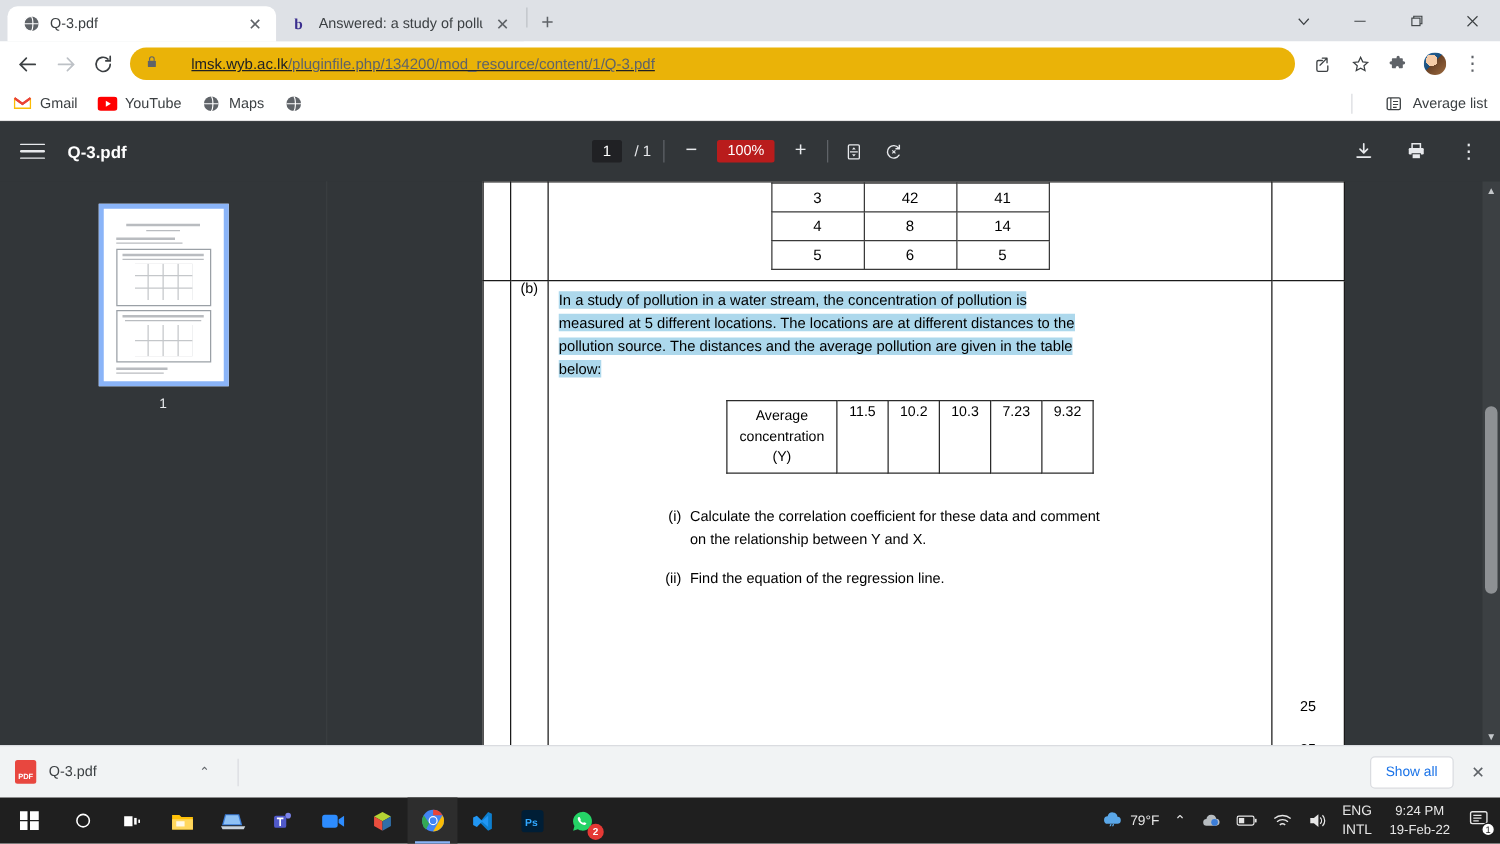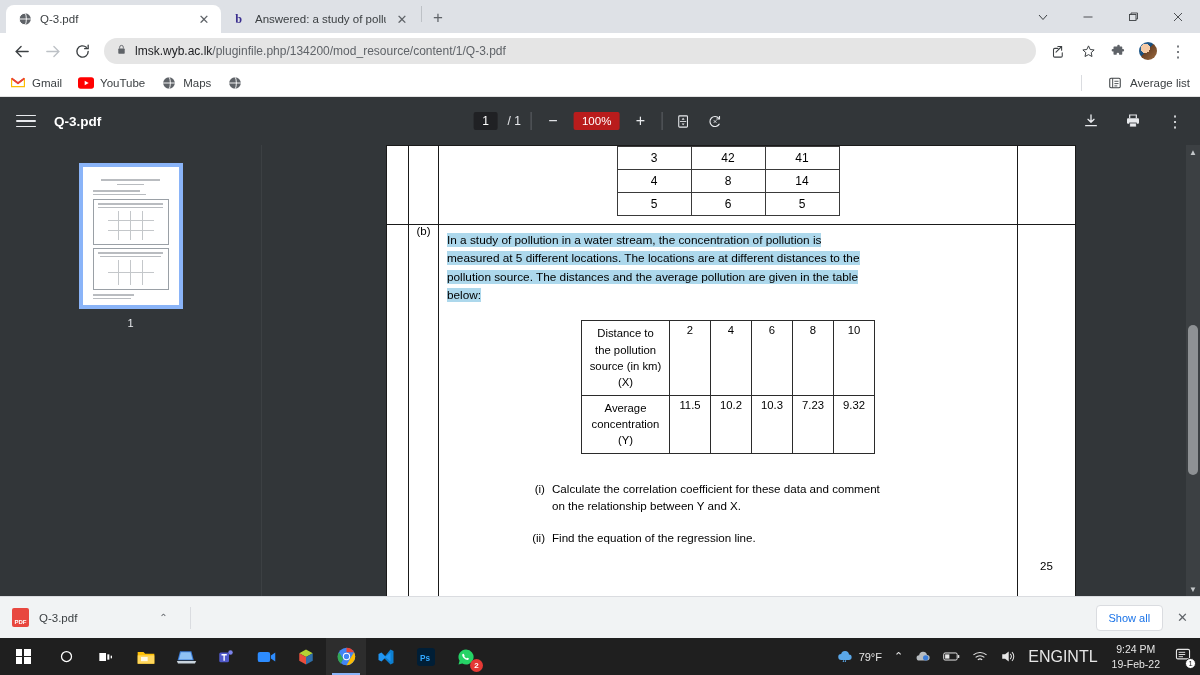--- a/index.html
+++ b/index.html
@@ -33,22 +33,22 @@
   .new-tab { width: 28px; height: 28px; display: flex; align-items: center; justify-content: center;
              color: #5f6368; font-size: 17px; margin-bottom: 1px; }
   .win-controls { position: absolute; right: 0; top: 0; height: 33px; display: flex; align-items: center; }
   .win-btn { width: 45px; height: 33px; display: flex; align-items: center; justify-content: center; color: #3c4043; }
 
   
   .navbar { height: 36px; background: #ffffff; display: flex; align-items: center; padding: 0 8px; flex: none; gap: 2px; }
   .nav-icon { width: 28px; height: 28px; display: flex; align-items: center; justify-content: center; color: #5f6368; }
   .nav-icon.disabled { color: #bdc1c6; }
   .omnibox {
-    flex: 1; height: 26px; background: #e5e5e5; border-radius: 13px; display: flex; align-items: center;
-    gap: 8px; padding: 0 12px; margin: 0 6px; font-size: 12px; color: #202124;
+    flex: 1; height: 26px; background: #eab308; border-radius: 13px; display: flex; align-items: center;
+    gap: 26px; padding: 0 12px; margin: 0 6px; font-size: 12px; color: #202124; text-decoration: underline;
   }
   .omnibox .url { white-space: nowrap; overflow: hidden; }
   .omnibox .url .host { color: #202124; }
   .omnibox .url .path { color: #5f6368; }
   .avatar {
     width: 18px; height: 18px; border-radius: 50%; overflow: hidden;
     background: radial-gradient(circle at 35% 35%, #f5cba7 0 28%, transparent 28%),
                 linear-gradient(135deg,#2e6da4 0%, #1a4d7a 45%, #6b4226 46%, #9d6b3f 100%);
   }
 
@@ -158,21 +158,21 @@
   .winlogo i { background: #ffffff; display: block; }
   .searchbox { width: 290px; height: 29px; background: #eeeeee; display: flex; align-items: center; gap: 10px;
                padding: 0 12px; font-size: 11.5px; color: #2b2b2b; }
   .tb-icon { width: 40px; height: 37px; display: flex; align-items: center; justify-content: center; position: relative; }
   .tb-icon.active { background: #2d2d2d; }
   .tb-icon.active::after { content: ''; position: absolute; bottom: 0; left: 6px; right: 6px; height: 2.5px; background: #8ab4f8; }
   .tray { position: absolute; right: 0; display: flex; align-items: center; height: 37px; gap: 0; color: #e6e6e6; }
   .tray-item { display: flex; align-items: center; justify-content: center; padding: 0 6px; height: 37px; font-size: 11px; }
   .clock { display: flex; flex-direction: column; align-items: center; justify-content: center; font-size: 10.5px; line-height: 1.35;
            padding: 0 8px; height: 37px; }
-  .lang { display: flex; align-items: center; justify-content: center; font-size: 16px;
+  .lang { display: flex; flex-direction: column; align-items: center; justify-content: center; font-size: 11px;
           line-height: 1.35; padding: 0 6px; height: 37px; }
   .notif { padding: 0 9px 0 7px; position: relative; display:flex; align-items:center; height:37px; }
   .badge { position: absolute; bottom: 6px; right: 4px; background: #fff; color: #1f1f1f; border-radius: 50%;
            width: 11px; height: 11px; font-size: 7.5px; display: flex; align-items: center; justify-content: center;
            border: 1px solid #1f1f1f; }
   .wa-badge { position: absolute; bottom: 3px; right: 3px; background: #e53935; color: #fff; border-radius: 50%;
               width: 13px; height: 13px; font-size: 8px; display: flex; align-items: center; justify-content: center; font-weight: bold; }
 </style>
 </head>
 <body>
@@ -473,33 +473,20 @@
                   <div class="cell-pad">
                     <div class="just-text">
                       <span class="hl">In a study of pollution in a water stream, the concentration of pollution is</span><br>
                       <span class="hl">measured at 5 different locations. The locations are at different distances to the</span><br>
                       <span class="hl">pollution source. The distances and the average pollution are given in the table</span><br>
                       <span class="hl">below:</span>
                     </div>
 
                     <table class="datatbl">
                       <tbody>
-                            <tr>
-                        <td class="hdr">
-                          <span>Distance to</span><br>
-                          <span>the pollution</span><br>
-                          <span>source (in km)</span><br>
-                          <span>(X)</span>
-                        </td>
-                        <td class="val">2</td>
-                        <td class="val">4</td>
-                        <td class="val">6</td>
-                        <td class="val">8</td>
-                        <td class="val">10</td>
-                      </tr>
                       <tr>
                         <td class="hdr">
                           <span>Average</span><br>
                           <span>concentration</span><br>
                           <span>(Y)</span>
                         </td>
                         <td class="val">11.5</td>
                         <td class="val">10.2</td>
                         <td class="val">10.3</td>
                         <td class="val">7.23</td>

